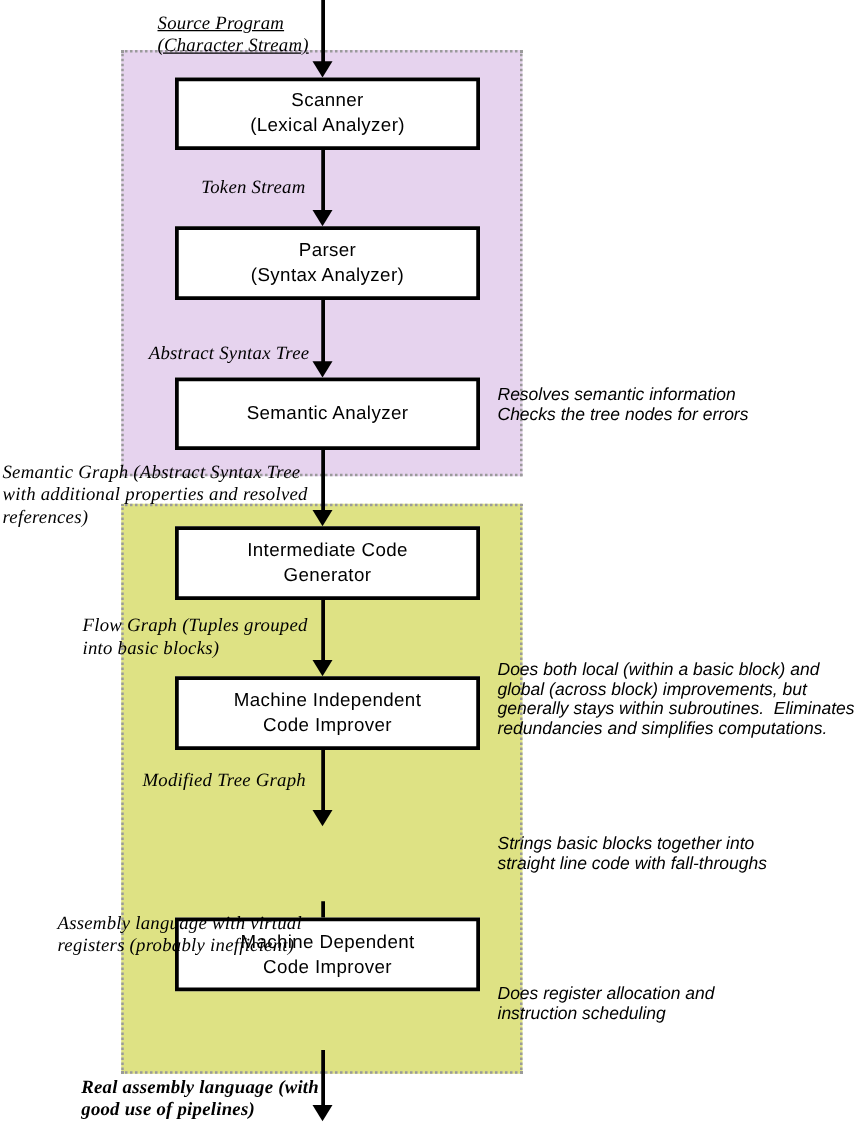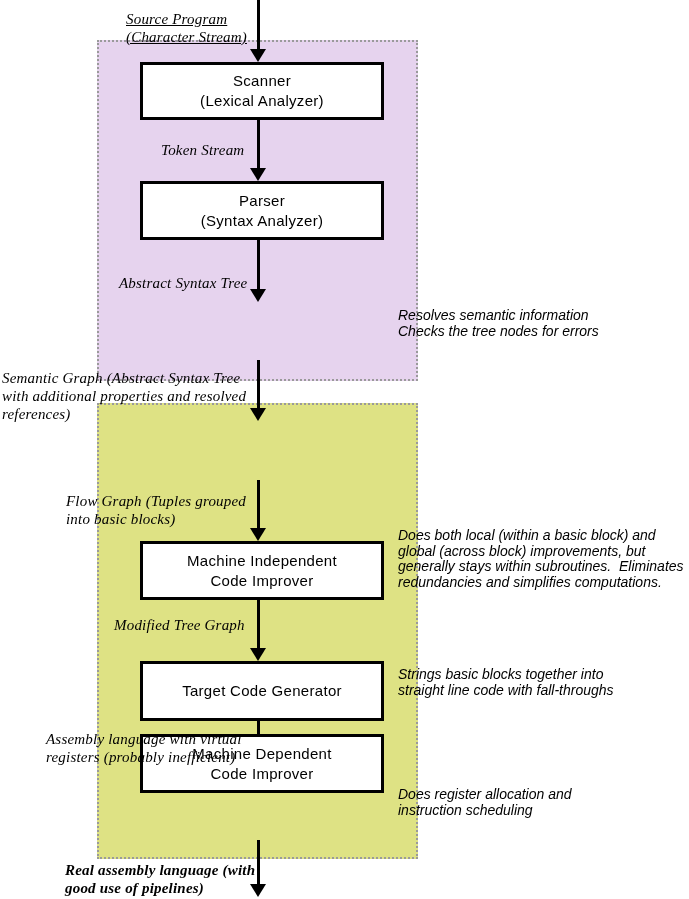--- a/index.html
+++ b/index.html
@@ -87,23 +87,25 @@
   <div class="ahead a6h"></div>
   <div class="vline a7l"></div>
   <div class="ahead a7h"></div>
   <div class="vline a8l"></div>
   <div class="ahead a8h"></div>
 
   <div class="node n1">Scanner
 (Lexical Analyzer)</div>
   <div class="node n2">Parser
 (Syntax Analyzer)</div>
+  <div class="node n3">Semantic Analyzer</div>
+  <div class="node n4">Intermediate Code
+Generator</div>
   <div class="node n5">Machine Independent
 Code Improver</div>
-  <div class="node n6">Target Code Generator</div>
   <div class="node n7">Machine Dependent
 Code Improver</div>
 
   <div class="script lbl-source">Source Program
 (Character Stream)</div>
   <div class="script lbl-token">Token Stream</div>
   <div class="script lbl-ast">Abstract Syntax Tree</div>
   <div class="script lbl-semgraph">Semantic Graph (Abstract Syntax Tree
 with additional properties and resolved
 references)</div>

